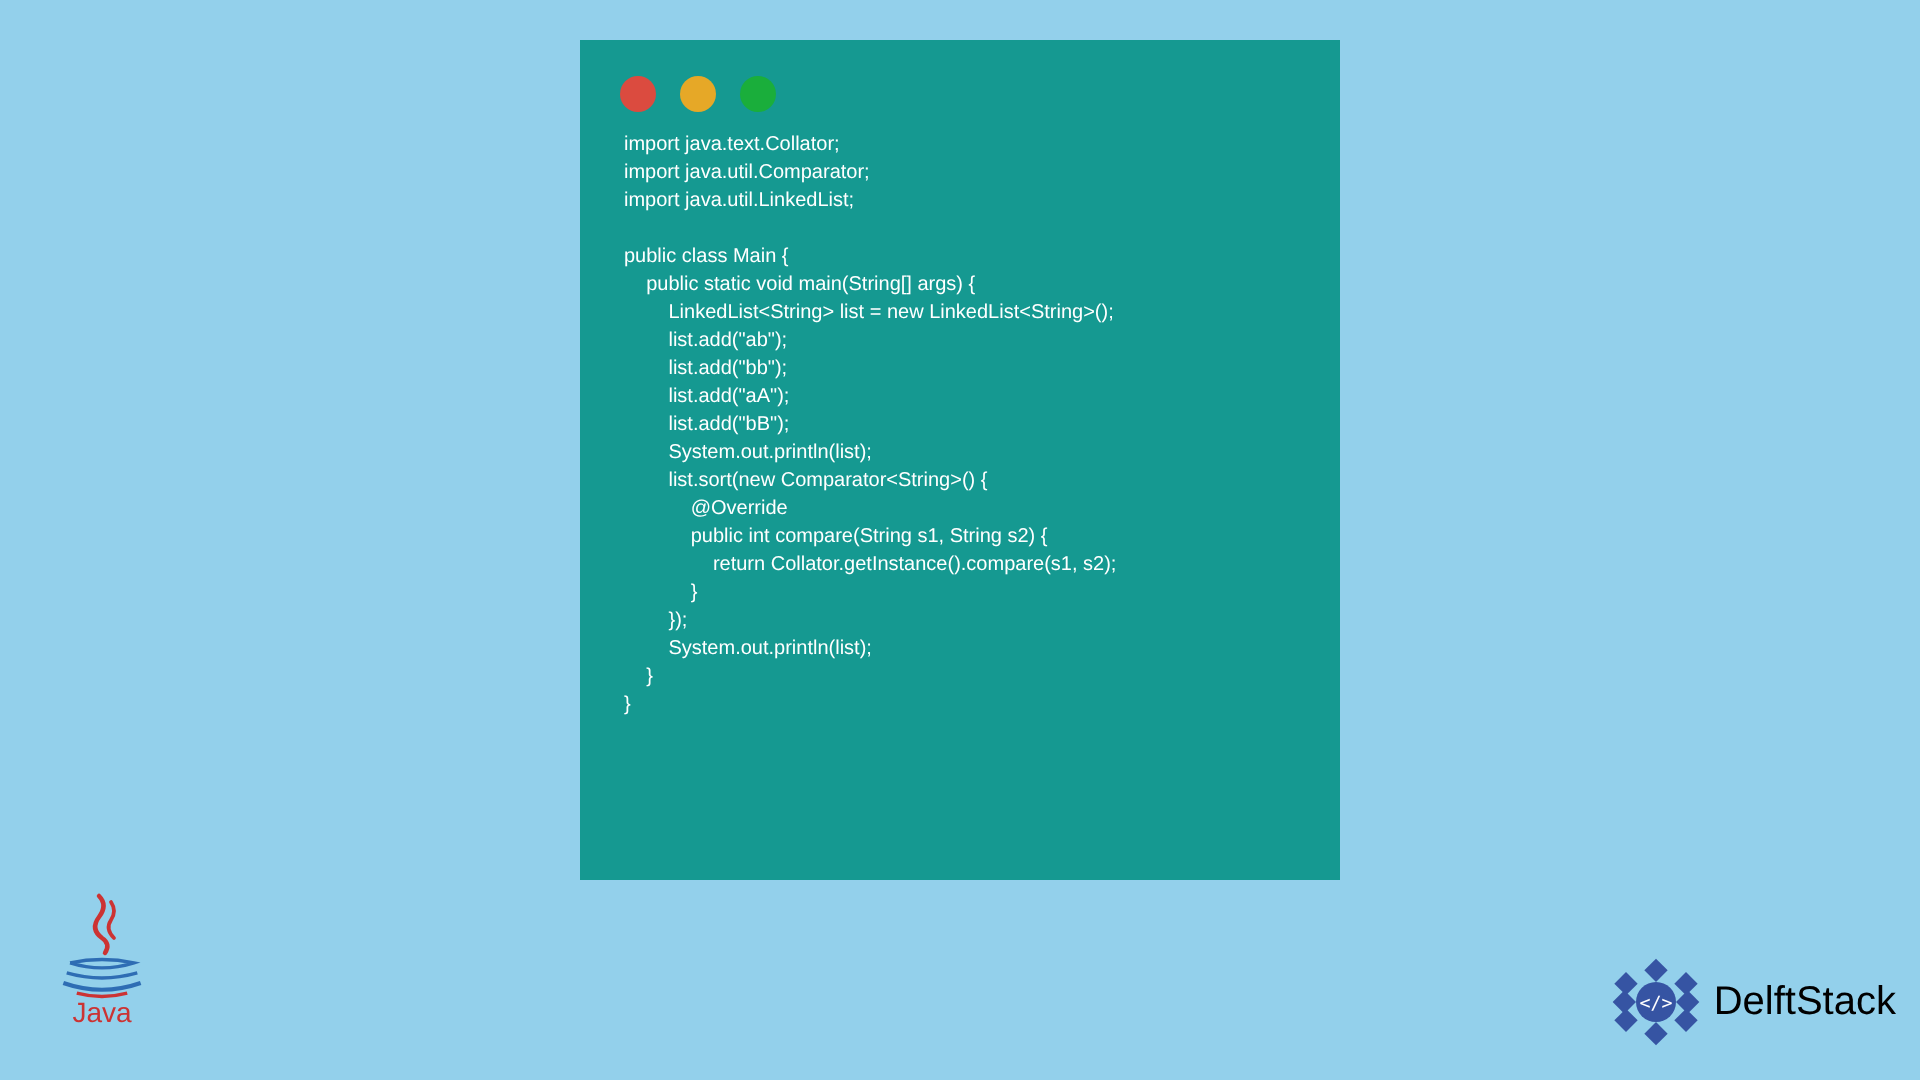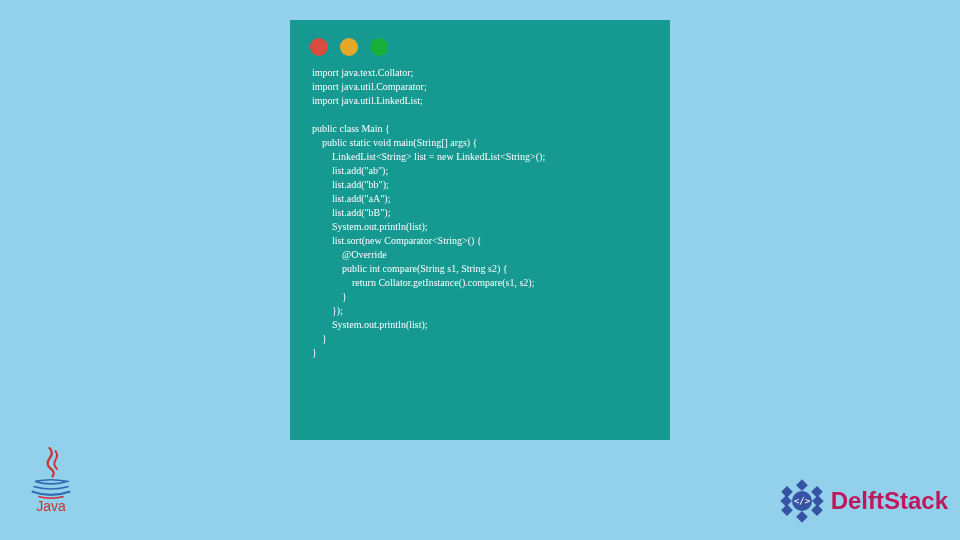--- a/index.html
+++ b/index.html
@@ -28,21 +28,21 @@
     }
     .traffic-light {
       width: 18px;
       height: 18px;
       border-radius: 50%;
     }
     .tl-red { background: #db4b3f; }
     .tl-yellow { background: #e6a827; }
     .tl-green { background: #1aae3b; }
     .code-block {
-      font-family: Liberation Serif, serif;
+      font-family: Liberation Sans, sans-serif;
       font-size: 10px;
       line-height: 1.4;
       color: #ffffff;
       white-space: pre;
       padding-left: 8px;
     }
     .java-logo {
       position: absolute;
       left: 20px;
       bottom: 26px;
@@ -76,23 +76,23 @@
       display: flex;
       align-items: center;
       gap: 4px;
     }
     .ds-icon {
       width: 50px;
       height: 50px;
     }
     .ds-text {
       font-family: "Segoe UI", Arial, sans-serif;
-      font-size: 24px;
-      color: #be185d;
-      font-weight: 700;
+      font-size: 20px;
+      color: #000000;
+      font-weight: 400;
     }
   </style>
 </head>
 <body>
 
 <div class="code-window">
   <div class="traffic-lights">
     <div class="traffic-light tl-red"></div>
     <div class="traffic-light tl-yellow"></div>
     <div class="traffic-light tl-green"></div>

